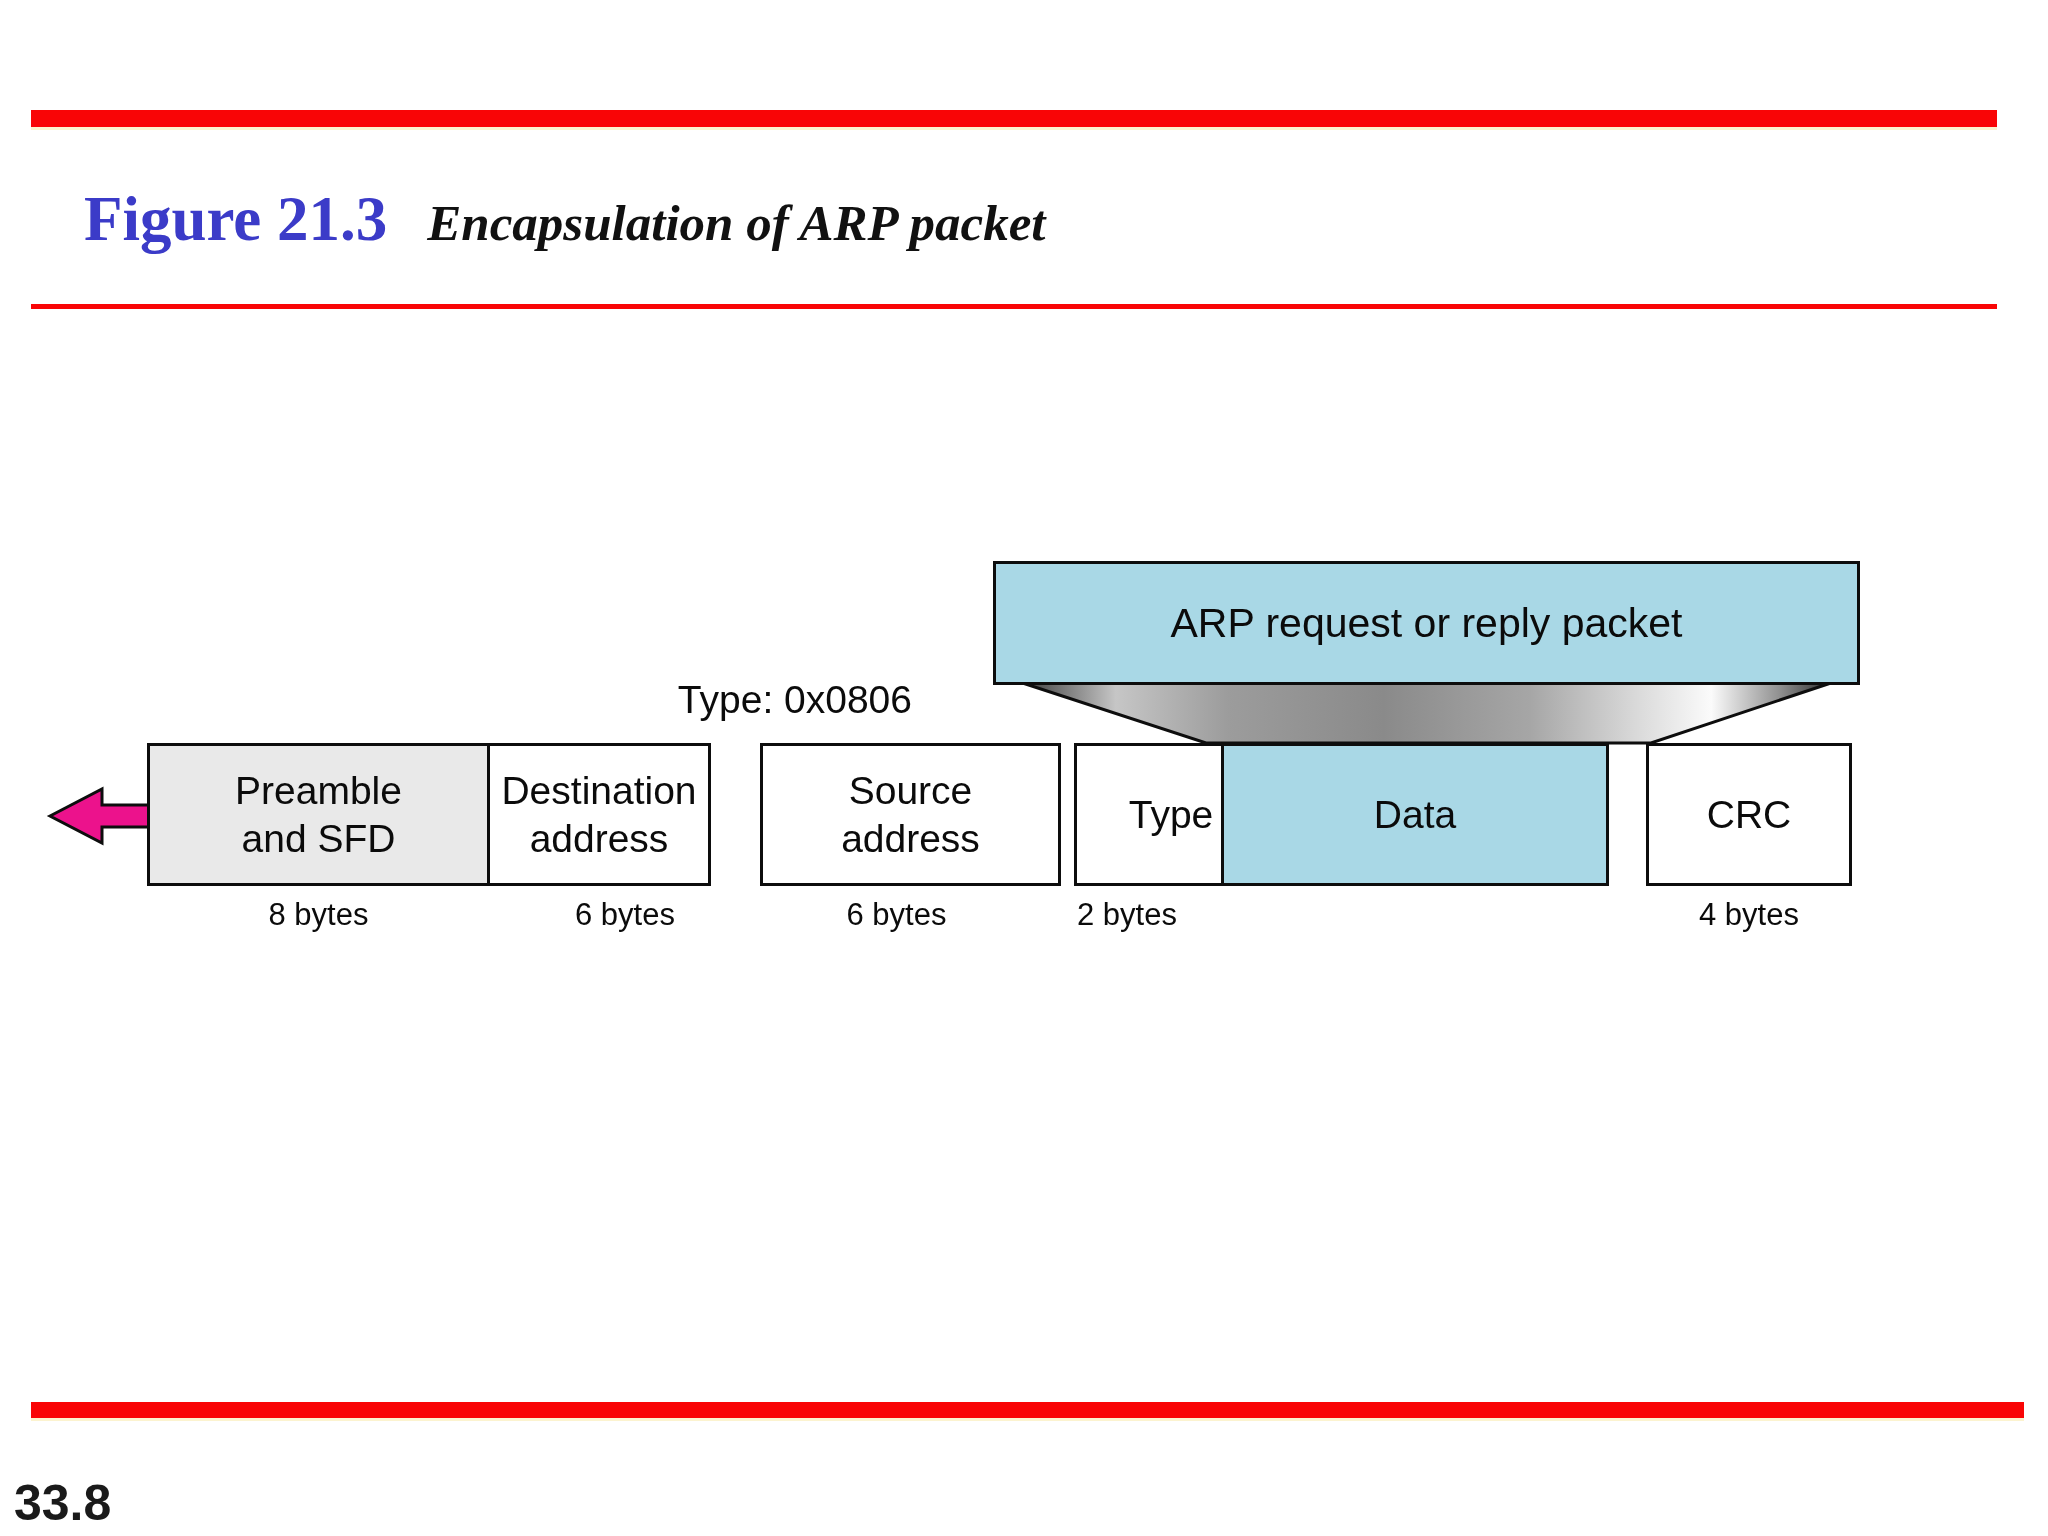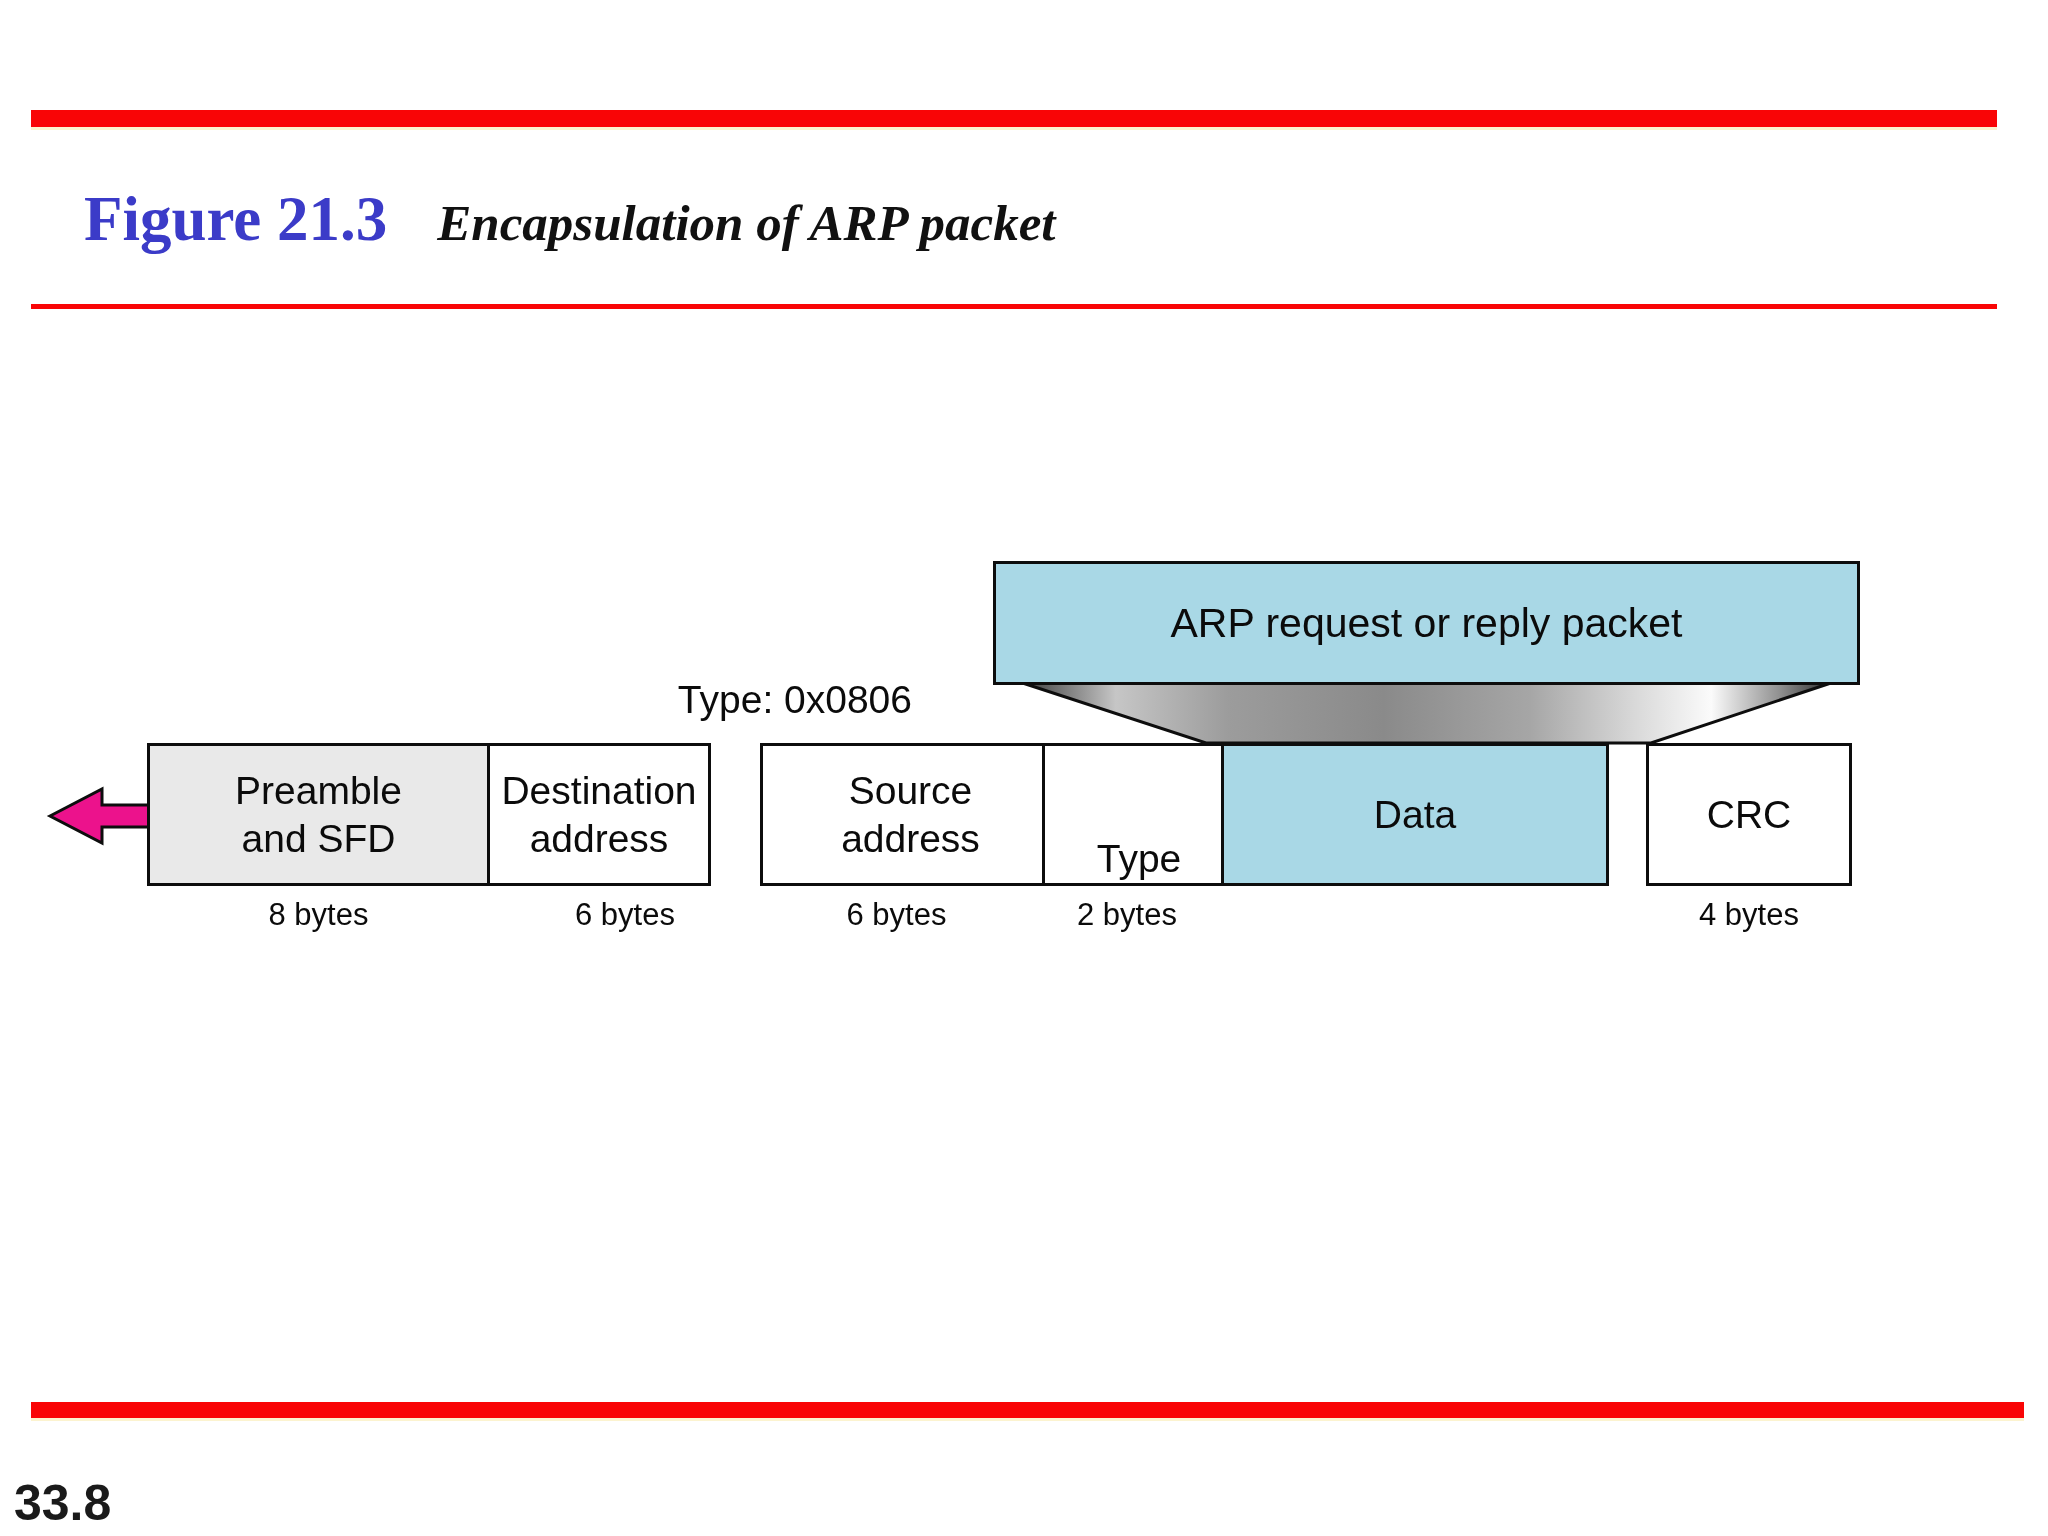--- a/index.html
+++ b/index.html
@@ -15,21 +15,21 @@
     position:absolute;
     background:var(--accent-red,#F90506);
     border-bottom:3px solid var(--cream-edge,#FCF3CF);
   }
   .bar-top{left:31px;top:110px;width:1966px;height:17px;}
   .bar-rule{left:31px;top:304px;width:1966px;height:5px;border-bottom:none;}
   .bar-bottom{left:31px;top:1402px;width:1993px;height:16px;}
   
   .title-row{
     position:absolute;left:84px;top:188px;
-    display:flex;align-items:baseline;gap:50px;white-space:nowrap;
+    display:flex;align-items:baseline;gap:40px;white-space:nowrap;
   }
   .figure-label{
     font-family:"Liberation Serif", serif;
     font-weight:bold;
     font-size:63px;line-height:1;
     color:var(--title-blue,#3B3BC8);
   }
   .figure-title{
     font-family:"Liberation Serif", serif;
     font-weight:bold;font-style:italic;
@@ -58,21 +58,21 @@
     box-sizing:border-box;
     background:#ffffff;
     display:flex;flex-direction:column;align-items:center;justify-content:center;
     font-size:39px;line-height:1.22;color:#0b0b0b;
     text-align:center;
     z-index:2;
   }
   .cell-preamble{left:147px;width:343px;background:var(--preamble-gray,#E9E9E9);}
   .cell-dest{left:487px;width:224px;}
   .cell-src{left:760px;width:301px;}
-  .cell-type{left:1042px;width:194px;justify-content:flex-end;}
+  .cell-type{left:1074px;width:194px;}
   .cell-data{left:1221px;width:388px;background:var(--packet-blue,#A9D8E6);}
   .cell-crc{left:1646px;width:206px;}
   .size-label{
     position:absolute;top:897px;
     font-size:31px;color:#0b0b0b;text-align:center;
     z-index:2;
   }
   .size-0{left:147px;width:343px;}
   .size-1{left:487px;width:276px;}
   .size-2{left:760px;width:273px;}

